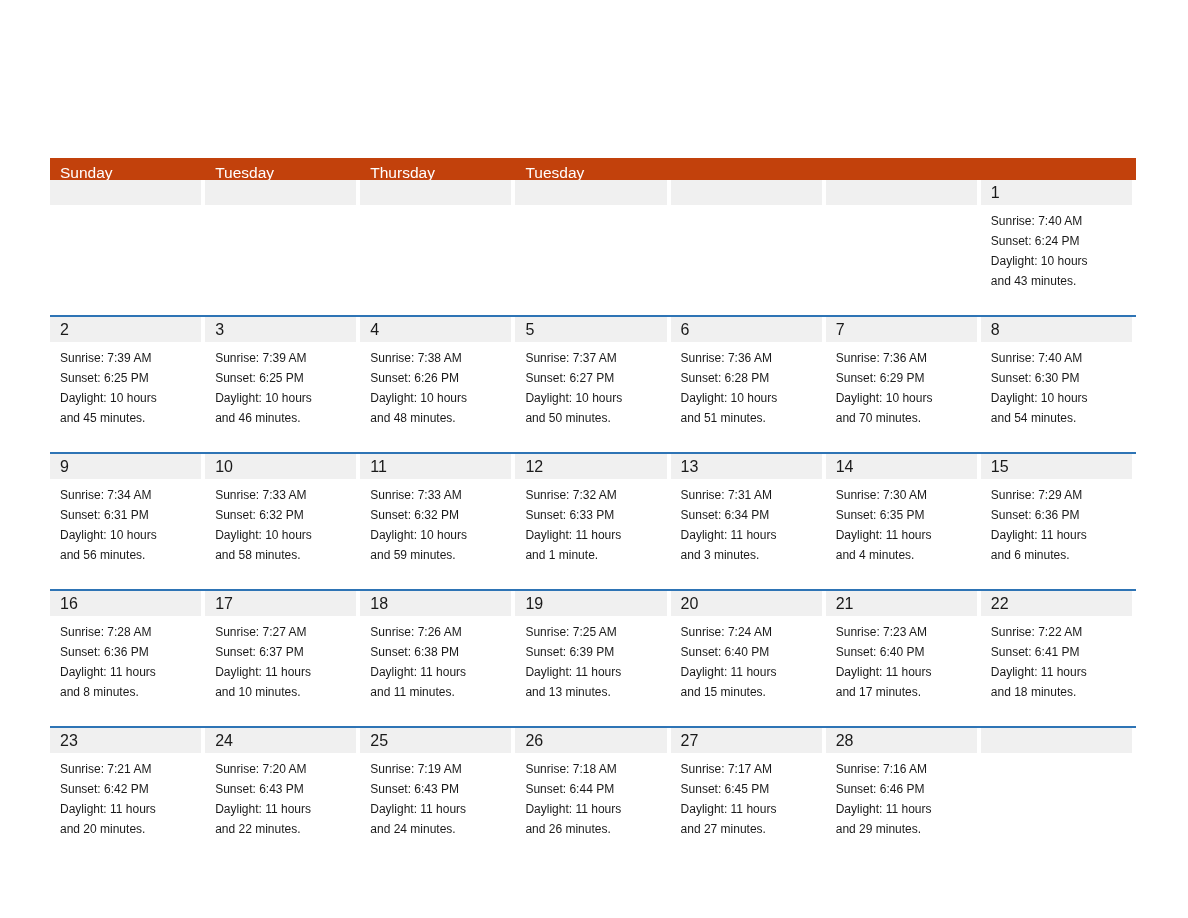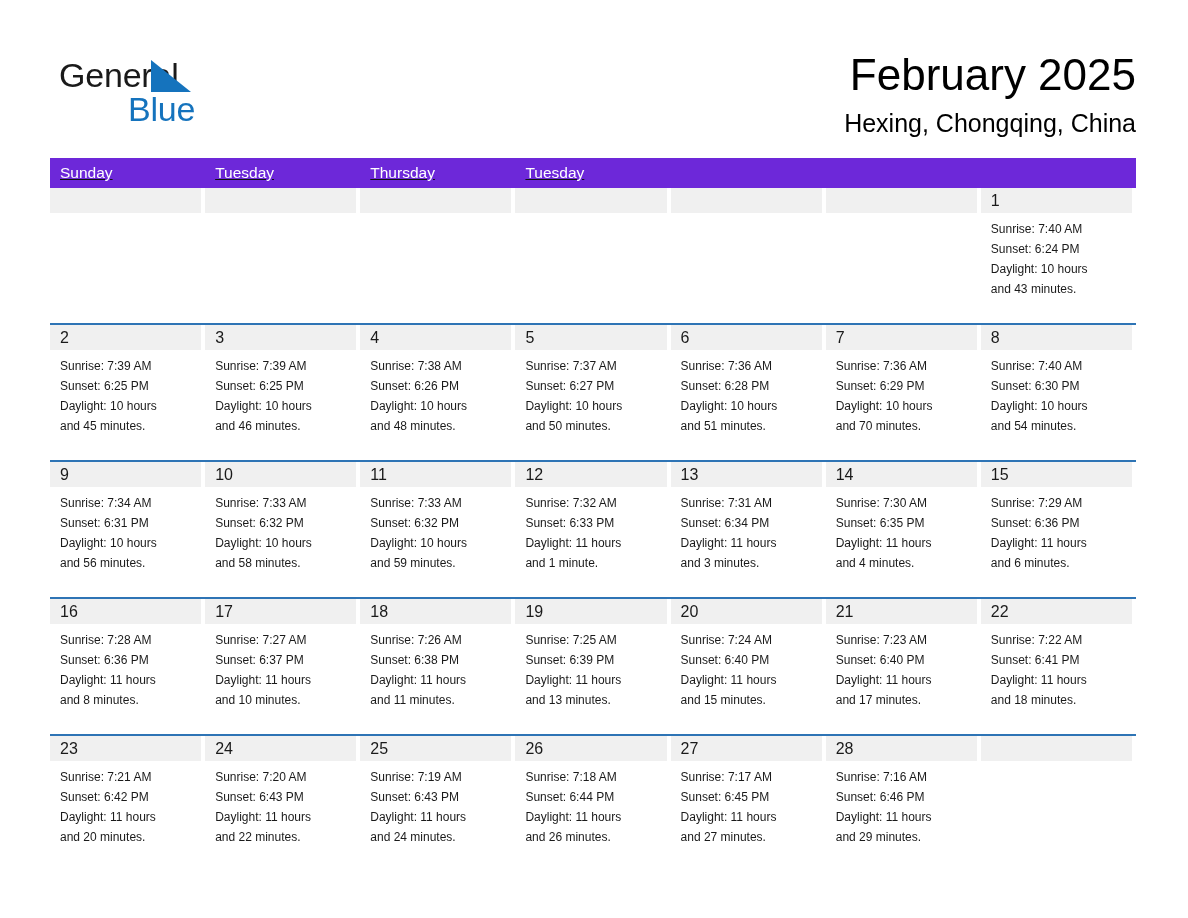--- a/index.html
+++ b/index.html
@@ -97,23 +97,22 @@
   .calendar {
     position: absolute;
     left: 50px;
     top: 158px;
     width: 1086px;
   }
 
   .weekday-header {
     display: grid;
     grid-template-columns: repeat(7, 1fr);
-    background: #6d28d9;
-    height: 30px;
-    text-decoration: underline;
+    background: #c2410c;
+    height: 22px;
   }
   .weekday-cell {
     display: flex;
     align-items: center;
     padding-left: 10px;
     color: #ffffff;
     font-size: 15.5px;
     line-height: 30px;
     font-weight: 400;
     box-sizing: border-box;
@@ -169,34 +168,20 @@
   }
   .day-cell.empty .day-details {
     visibility: hidden;
   }
 </style>
 </head>
 <body>
 
 <div class="page">
 
-  <div class="masthead">
-
-    <div class="logo">
-      <span class="logo-line1">General</span>
-      <span class="logo-tri"></span>
-      <span class="logo-line2">Blue</span>
-    </div>
-
-    <div class="title-block">
-      <div class="month-title">February 2025</div>
-      <div class="location-title">Hexing, Chongqing, China</div>
-    </div>
-
-  </div>
 
   <div class="calendar">
 
     <div class="weekday-header">
       <div class="weekday-cell">Sunday</div>
       <div class="weekday-cell">Tuesday</div>
       <div class="weekday-cell">Thursday</div>
       <div class="weekday-cell">Tuesday</div>
     </div>
 

